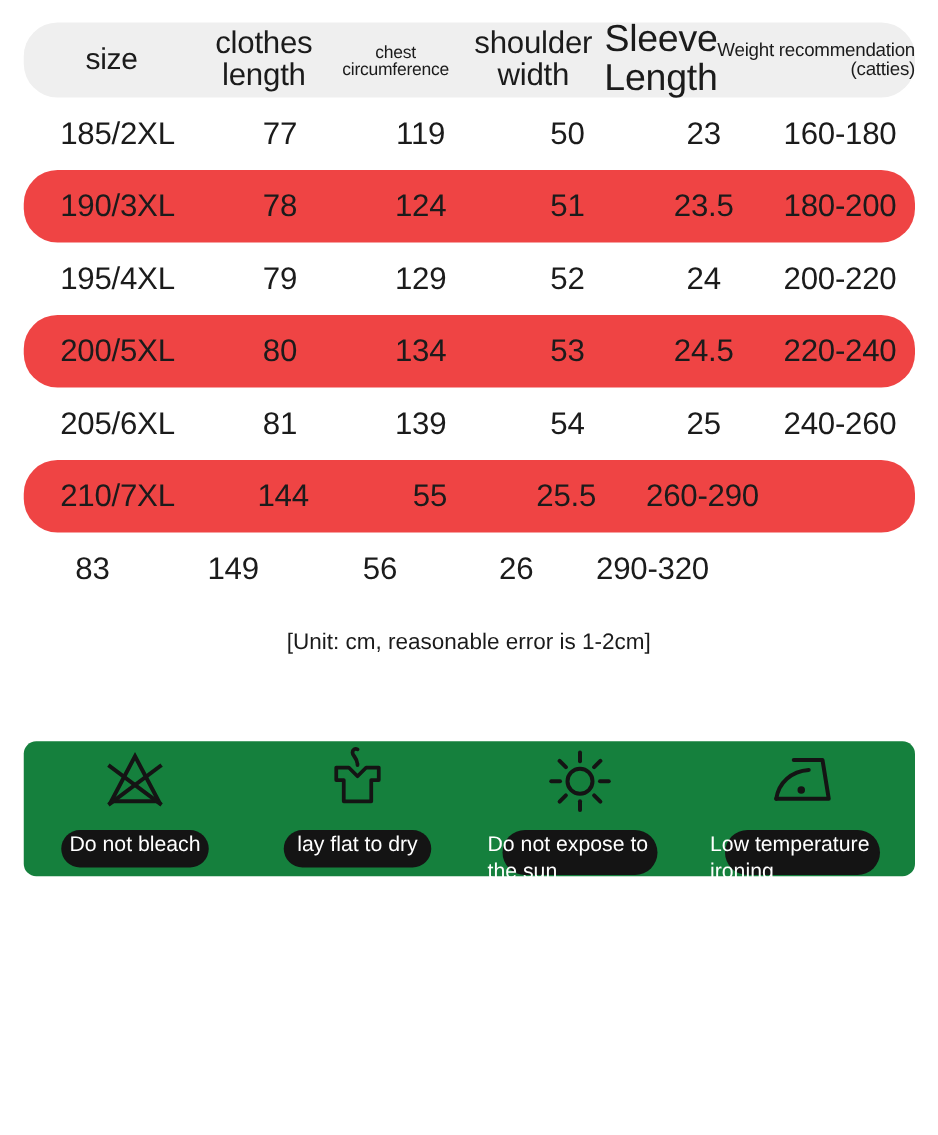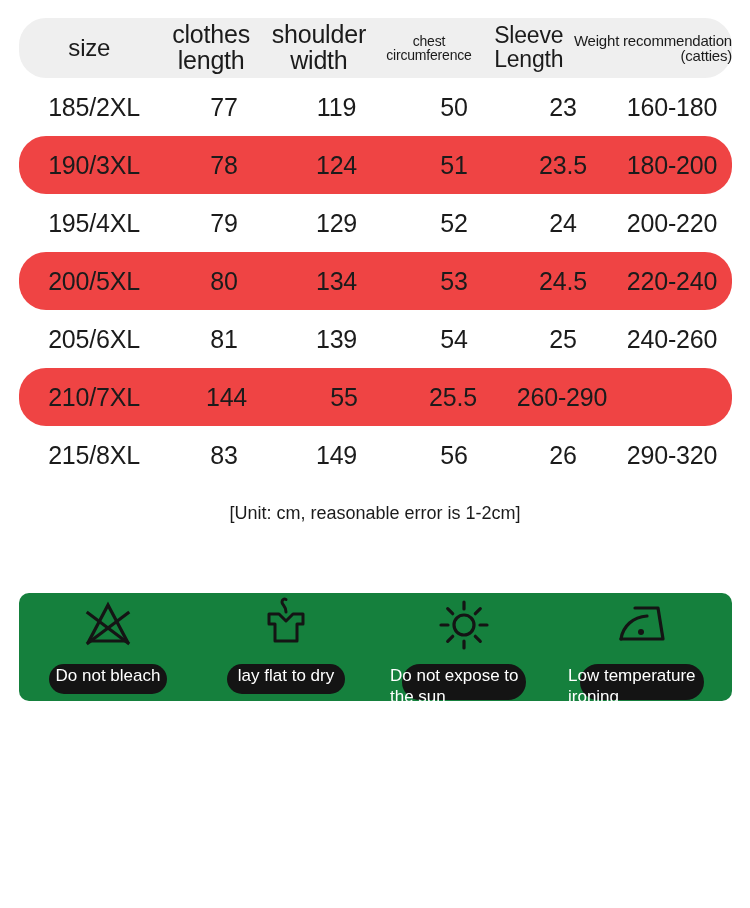--- a/index.html
+++ b/index.html
@@ -57,21 +57,21 @@
 
   
   .trow.header .cell {
     line-height: 1.03;
     white-space: normal;
   }
   .hdr-size        { font-size: 24px; }
   .hdr-clothes     { font-size: 25px; }
   .hdr-chest       { font-size: 14px; }
   .hdr-shoulder    { font-size: 25px; }
-  .hdr-sleeve      { font-size: 23px; }
+  .hdr-sleeve      { font-size: 30px; }
   .hdr-weight      {
     font-size: 15px;
     text-align: right;
     width: 170px;
     margin-left: -2px;
     overflow: visible;
   }
   .hdr-weight span { display: block; white-space: nowrap; }
 
   
@@ -161,27 +161,27 @@
 <body>
 
 <div class="size-table">
 
   <div class="trow header">
     <div class="cell c0 hdr-size">size</div>
     <div class="cell c1 hdr-clothes">
       <span>clothes</span><br>
       <span>length</span>
     </div>
+    <div class="cell c2 hdr-chest">
+      <span>chest</span><br>
+      <span>circumference</span>
+    </div>
     <div class="cell c3 hdr-shoulder">
       <span>shoulder</span><br>
       <span>width</span>
-    </div>
-    <div class="cell c2 hdr-chest">
-      <span>chest</span><br>
-      <span>circumference</span>
     </div>
     <div class="cell c4 hdr-sleeve">
       <span>Sleeve</span><br>
       <span>Length</span>
     </div>
     <div class="cell hdr-weight">
       <span>Weight recommendation</span>
       <span>(catties)</span>
     </div>
   </div>
@@ -233,21 +233,20 @@
 
   <div class="trow shaded">
     <div class="cell c0">210/7XL</div>
     <div class="cell c2">144</div>
     <div class="cell c3">55</div>
     <div class="cell c4">25.5</div>
     <div class="cell c5">260-290</div>
   </div>
 
   <div class="trow">
-    <div class="cell c0">215/8XL</div>
     <div class="cell c1">83</div>
     <div class="cell c2">149</div>
     <div class="cell c3">56</div>
     <div class="cell c4">26</div>
     <div class="cell c5">290-320</div>
   </div>
 
 </div>
 
 <div class="unit-note">[Unit: cm, reasonable error is 1-2cm]</div>

